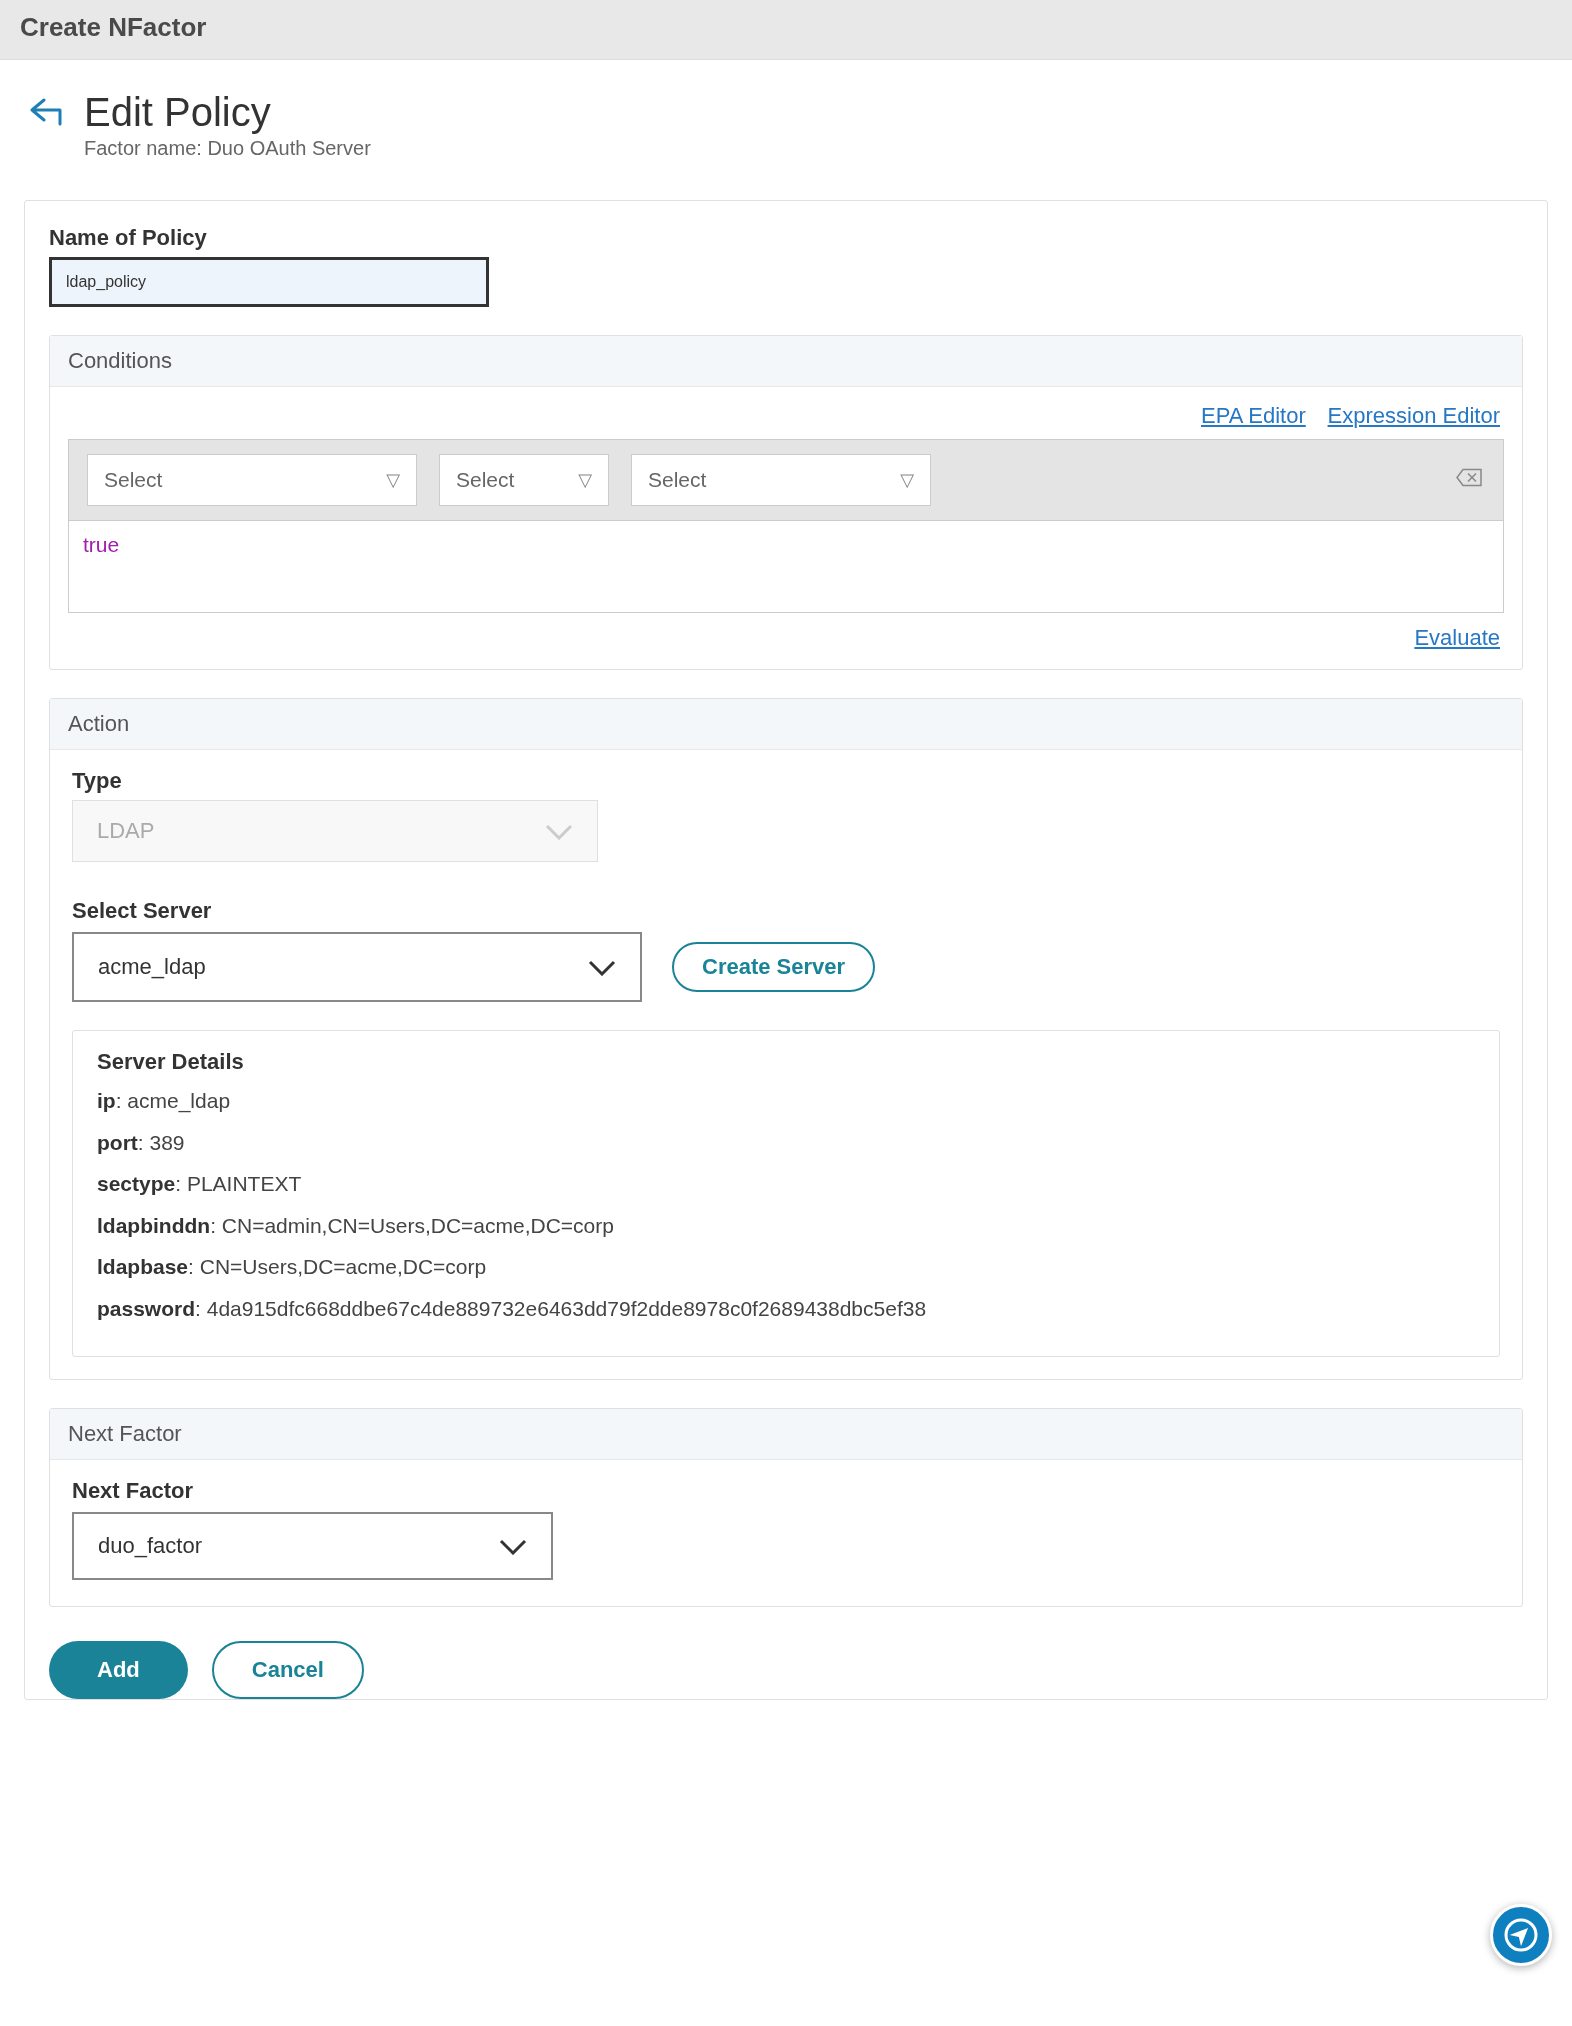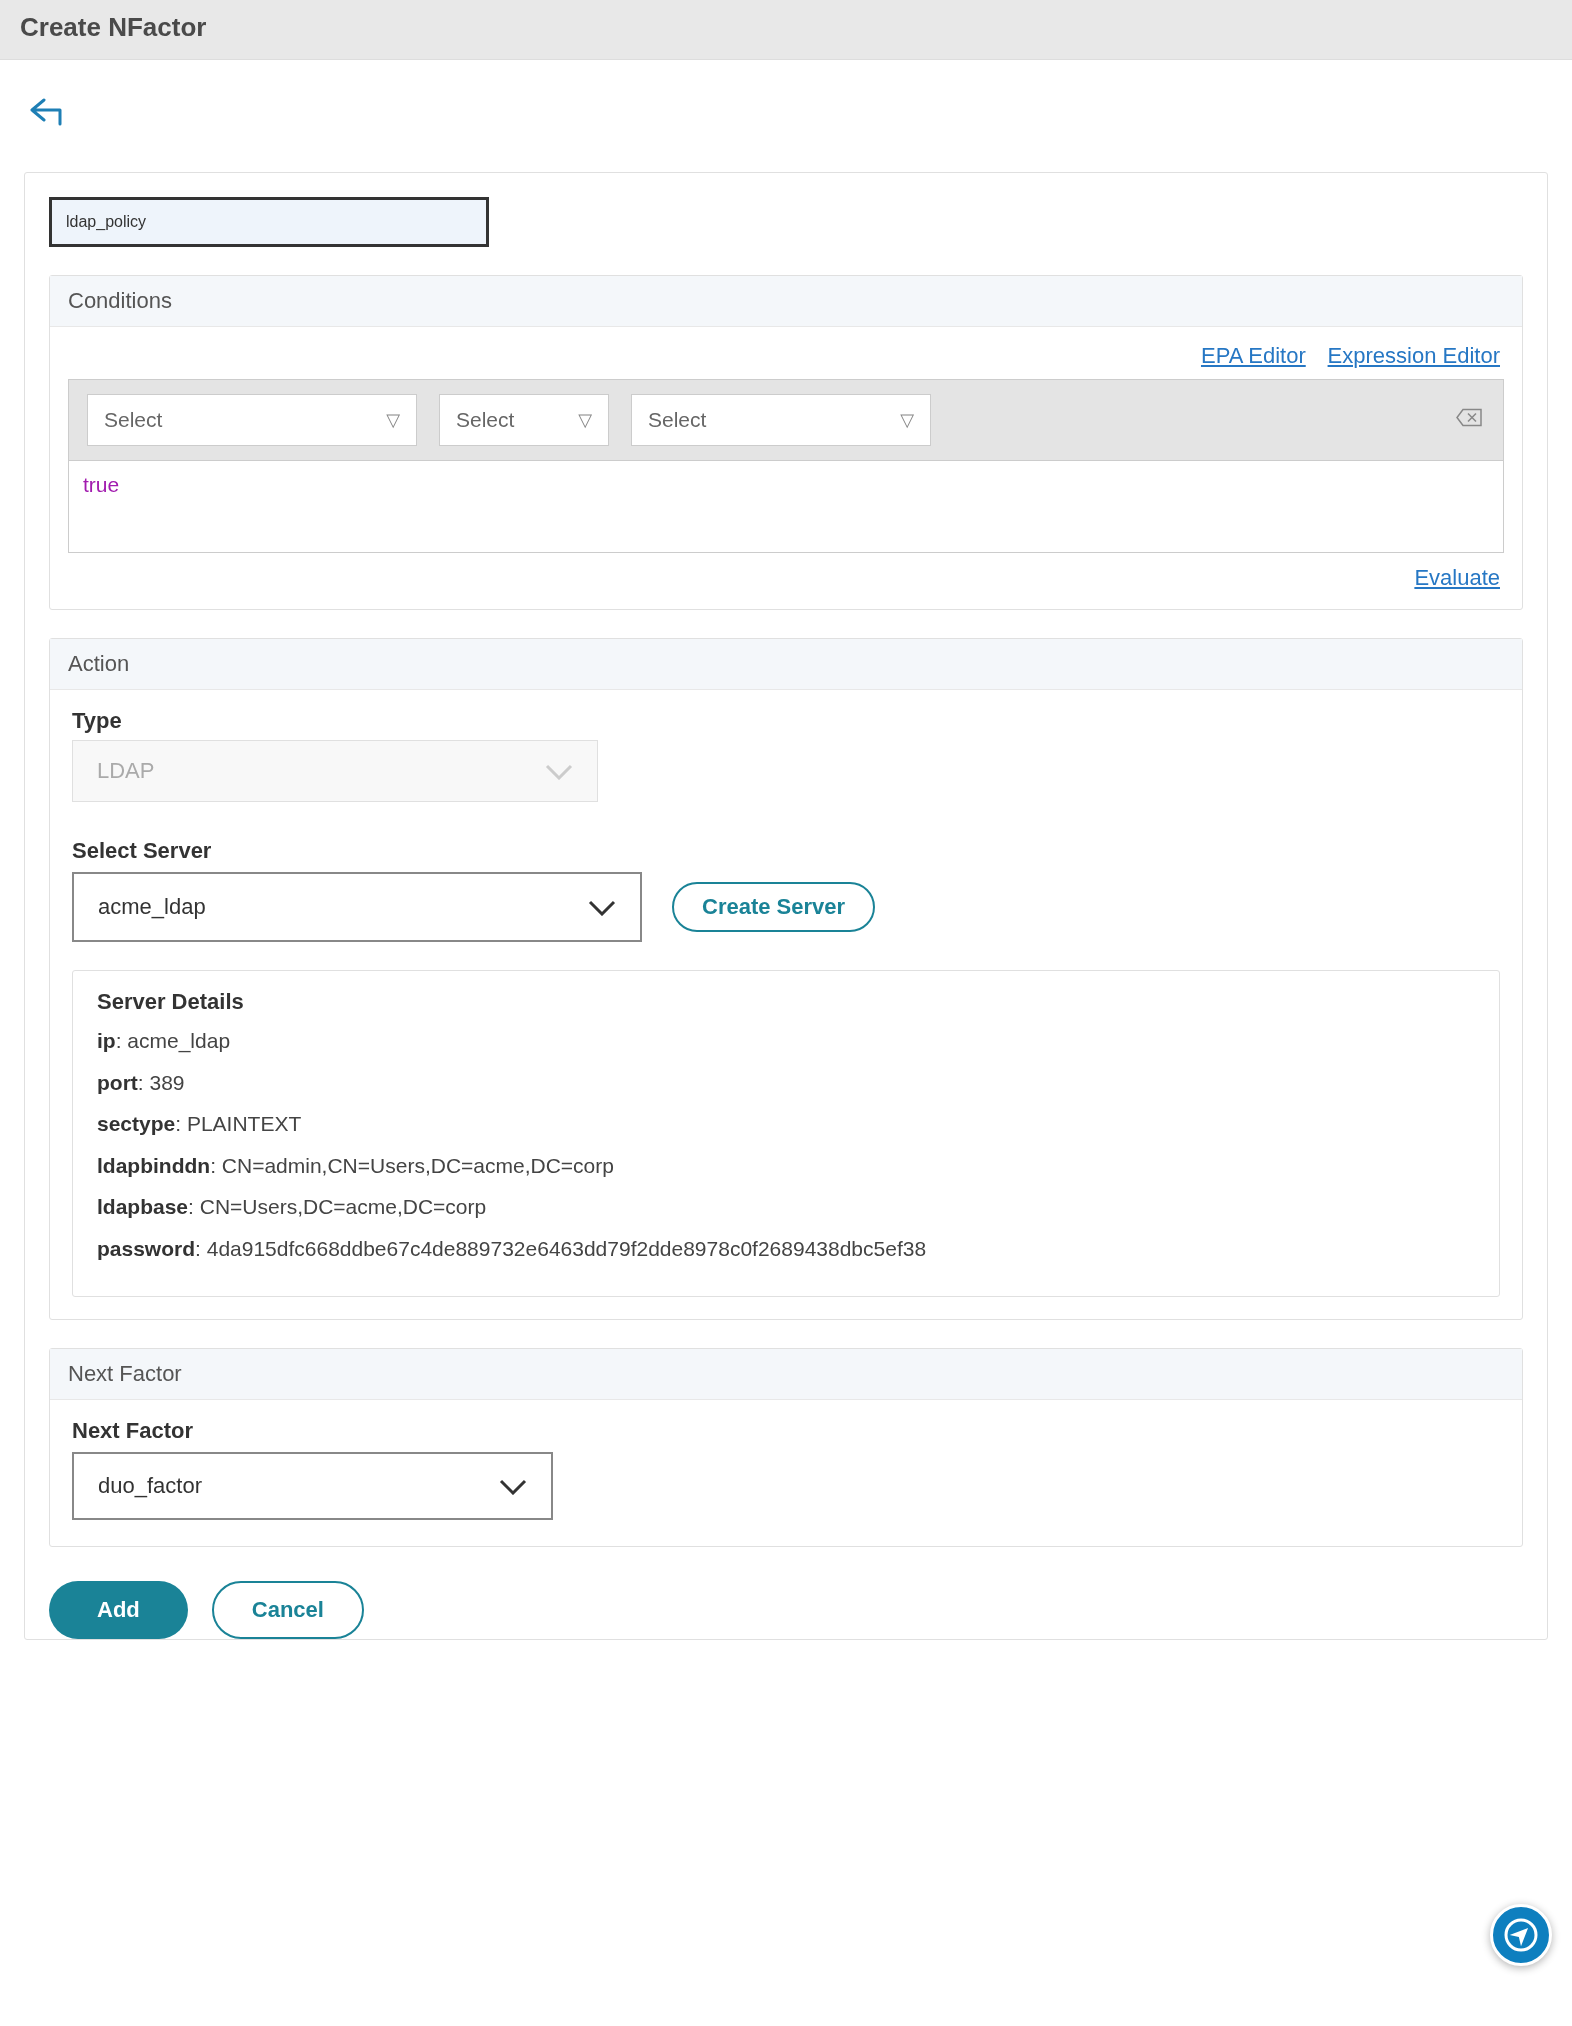--- a/index.html
+++ b/index.html
@@ -271,25 +271,33 @@
 <div class="top-bar">
   <div class="top-bar-title">Create NFactor</div>
 </div>
 
 <div class="page-header">
   <div class="back-arrow">
     <svg width="38" height="30" viewBox="0 0 38 30">
         <path d="M14 4 L2 14 L14 24 M2 14 H30 V28" fill="none" stroke="#1e7fb5" stroke-width="3" stroke-linecap="round" stroke-linejoin="round"></path>
       </svg>
   </div>
+  <div class="page-header-text">
+    <div class="page-title">Edit Policy</div>
+    <div class="page-subtitle">
+      <span>Factor name:</span>
+      <span>Duo OAuth Server</span>
+    </div>
+  </div>
 </div>
 
 <div class="content">
 
   <div class="first-block">
+    <div class="field-label">Name of Policy</div>
     <input class="policy-name-input" value="ldap_policy" style="">
 
     
     <div class="section-panel">
       <div class="section-header">Conditions</div>
       <div class="cond-links">
         <a>EPA Editor</a>
         <a>Expression Editor</a>
       </div>
       <div class="cond-toolbar">

